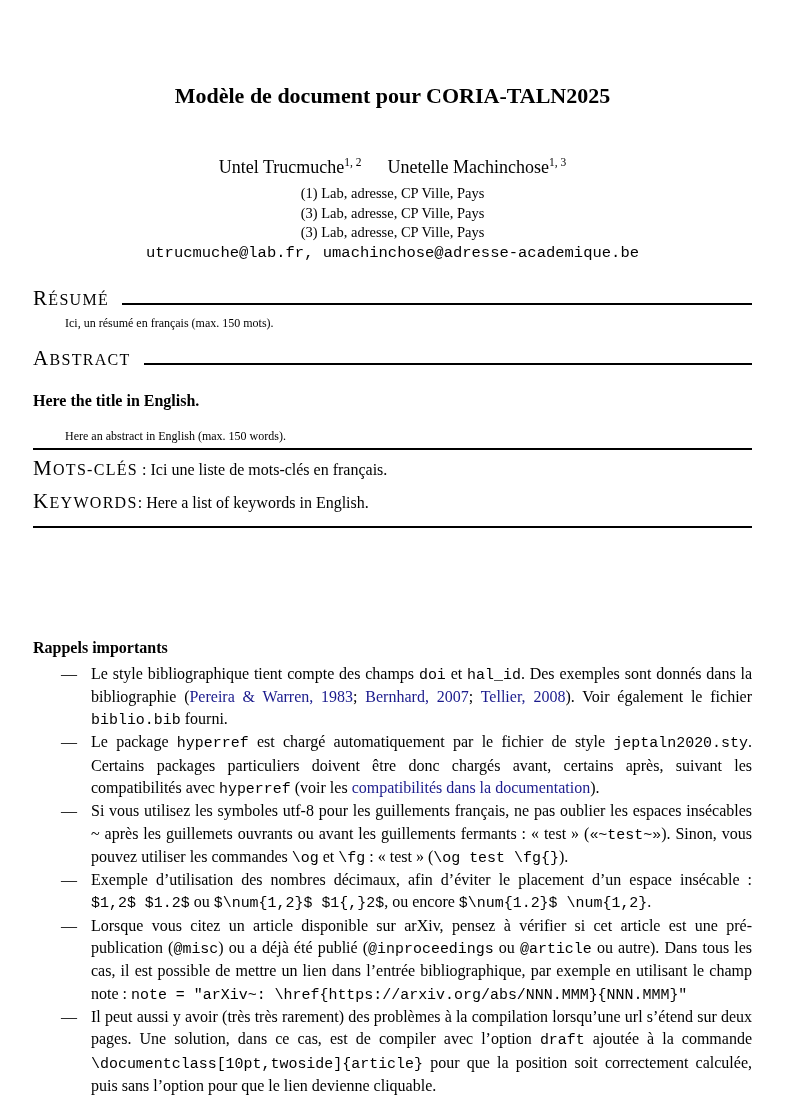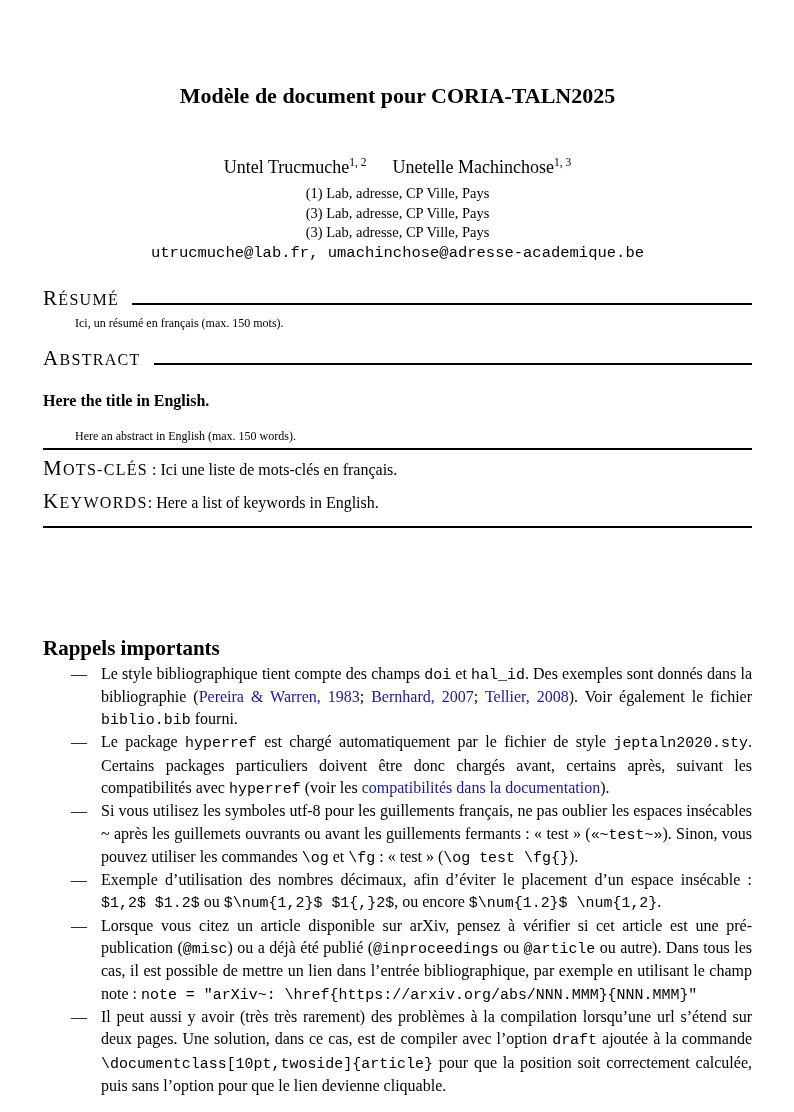--- a/index.html
+++ b/index.html
@@ -5,21 +5,21 @@
   html, body { margin: 0; padding: 0; background: #ffffff; }
   .page {
     position: relative;
     width: 776px;
     height: 1112px;
     background: var(--page-bg, #ffffff);
     color: var(--text-color, #000000);
     font-family: "Liberation Serif", serif;
     overflow: hidden;
     box-sizing: border-box;
-    padding: 0 24px 0 43px;
+    padding: 0 24px 0 33px;
   }
 
   
   .doc-title {
     margin-top: 83px;
     text-align: center;
     font-size: 22px;
     font-weight: bold;
     line-height: 26px;
   }
@@ -66,21 +66,21 @@
   .abstract-body { margin-top: 15px; }
   .fullrule { height: 2px; background: #000; }
   .abstract-rule { margin-top: 2px; }
   .inline-sect { margin-top: 8px; line-height: 22px; font-size: 16px; }
   .keywords-sect { margin-top: 10px; }
   .keywords-rule { margin-top: 12px; }
 
   
   .reminders-heading {
     margin-top: 110px;
-    font-size: 21px;
+    font-size: 16px;
     font-weight: bold;
     line-height: 20px;
   }
   .reminder-list { margin-top: 5px; padding-left: 28px; }
   .reminder-item { display: flex; font-size: 16px; line-height: 22.3px; }
   .item-marker { width: 30px; flex: 0 0 30px; }
   .item-body { flex: 1; text-align: justify; }
 
   .seg-mono, .seg-monolink {
     font-family: "Liberation Mono", monospace;

